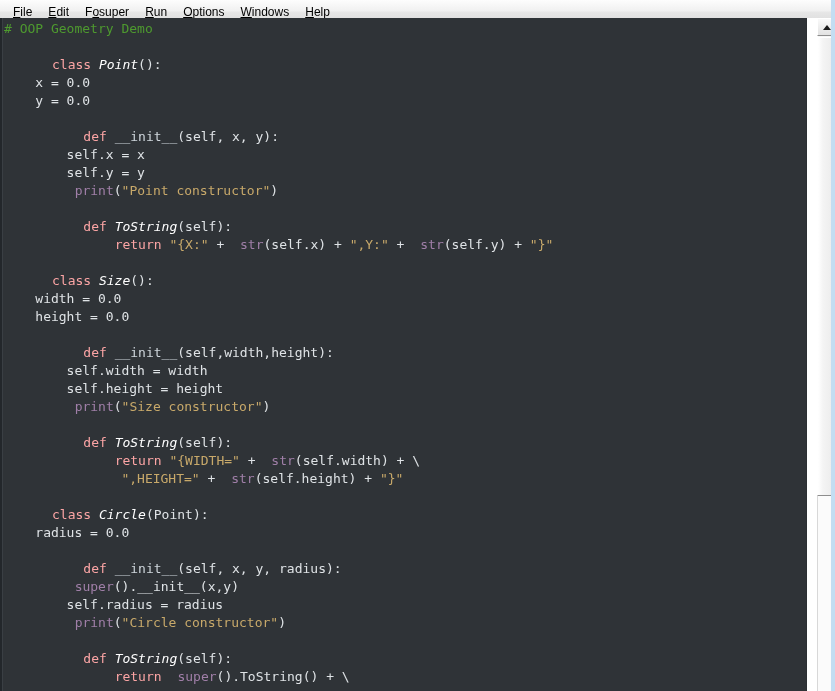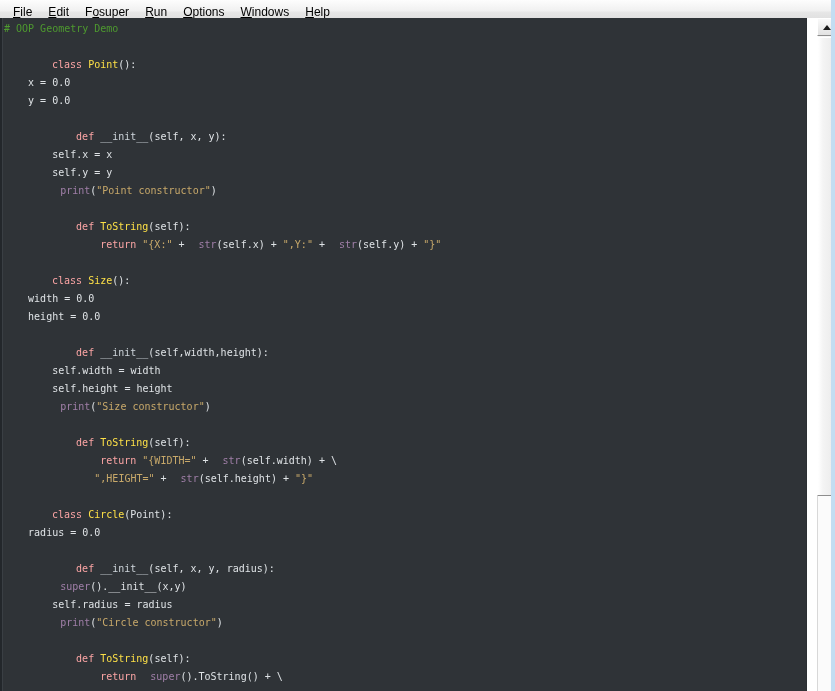--- a/index.html
+++ b/index.html
@@ -71,33 +71,33 @@
   }
   #code {
     position: absolute;
     top: 0;
     left: 4px;
     width: 802px;
     height: 673px;
     background: #2f3337;
     overflow: hidden;
     font-family: "DejaVu Sans Mono", "Liberation Mono", monospace;
-    font-size: 10px;
+    font-size: 13px;
     line-height: 18px;
     white-space: pre;
     color: #e8e8e8;
     padding-top: 2px;
     box-sizing: border-box;
   }
   .ln { display: block; height: 18px; white-space: pre; }
 
   
   .t-com  { color: #4e9a2f; }   
   .t-kw   { color: #fca5a5; margin-left: 48px; }   
-  .t-cls  { color: #fde047; }   
+  .t-cls  { color: #ffffff; font-style: italic; }   
   .t-bi   { color: #a07fa8; margin-left: 8px; }   
   .t-str  { color: #c8a96a; }   
   .t-def  { color: #dfe3e6; }   
   .t-dun  { color: #cfd6dc; }   
 
   
   #vscroll {
     position: absolute;
     top: 18px;
     right: 0;

